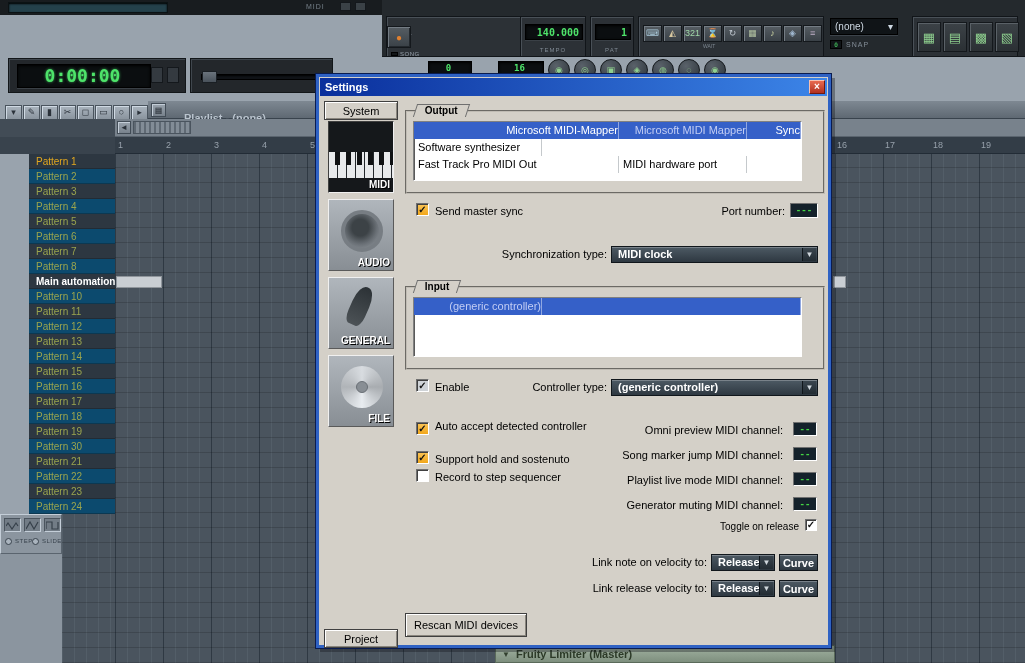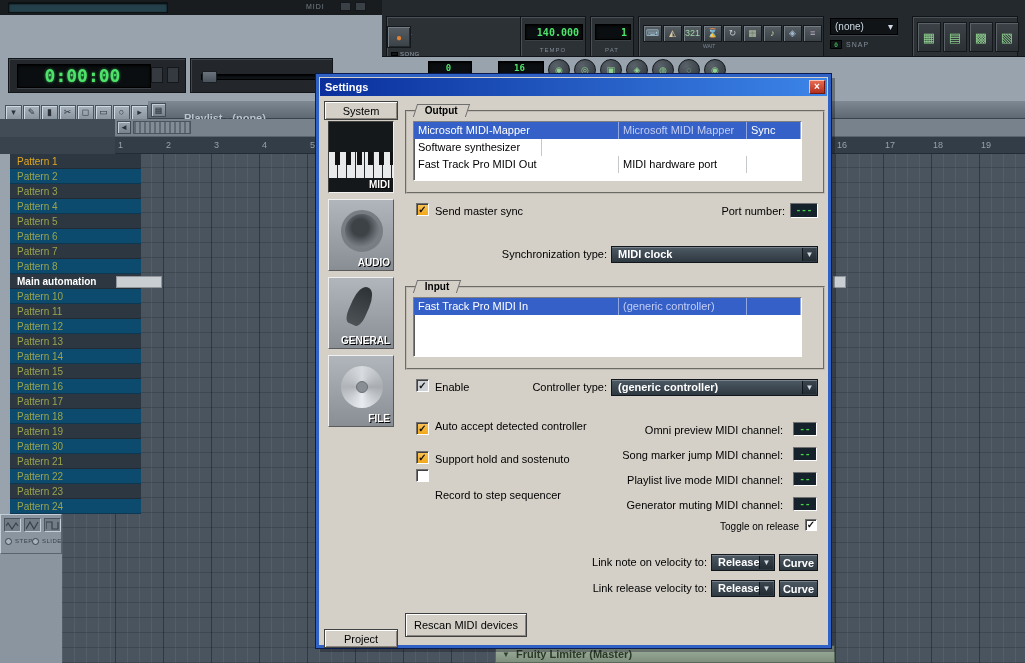--- a/index.html
+++ b/index.html
@@ -44,21 +44,21 @@
   .tnum{position:absolute;top:3px;font-size:9px;color:#97a1ab;}
   .pl-grid{left:115px;top:154px;width:910px;height:509px;background-color:var(--grid-bg);
     background-image:
       repeating-linear-gradient(0deg, rgba(0,0,0,.16) 0 1px, transparent 1px 15px),
       repeating-linear-gradient(90deg, #2f3943 0 1px, transparent 1px 48px),
       repeating-linear-gradient(90deg, #535e68 0 1px, transparent 1px 12px);}
   .pl-grid2{left:62px;top:514px;width:53px;height:149px;background-color:var(--grid-bg);
     background-image:
       repeating-linear-gradient(0deg, rgba(0,0,0,.16) 0 1px, transparent 1px 15px),
       repeating-linear-gradient(90deg, #535e68 0 1px, transparent 1px 12px);}
-  .pattern-col{left:10px;top:154px;width:131px;z-index:2;}
+  .pattern-col{left:0;top:154px;width:115px;z-index:2;padding-left:29px;}
   .prow{height:15px;line-height:15px;font-size:10px;padding-left:7px;color:var(--pat-text);background:#0c4a6e;border-bottom:1px solid rgba(15,22,28,.35);cursor:pointer;white-space:nowrap;overflow:hidden;}
   .prow:nth-child(odd){background:#2d3741;}
   .clip{background:#c9ced3;border:1px solid #8f959b;z-index:3;cursor:pointer;}
   .minipanel{left:0;top:514px;width:62px;height:40px;background:#8b959f;border:1px solid;border-color:#c4ced8 #5a646e #5a646e #c4ced8;z-index:4;}
   .wavebox{position:absolute;width:17px;height:14px;background:#727c86;border:1px solid;border-color:#4a545e #c4ced8 #c4ced8 #4a545e;display:flex;align-items:center;justify-content:center;cursor:pointer;}
   .radio{position:absolute;width:7px;height:7px;border:1px solid #39434d;border-radius:50%;background:#aab4be;cursor:pointer;}
   .radiolabel{position:absolute;font-size:6px;color:#39434d;letter-spacing:.5px;}
   .belowpanel{left:0;top:554px;width:62px;height:109px;background:#8b959f;}
   .pluginbar{left:495px;top:645px;width:340px;height:18px;background:linear-gradient(#a2b3a2,#7e8f7e);border:1px solid #5a6a5a;display:flex;align-items:center;z-index:5;}
   .pluginbar .arrow{font-size:8px;color:#32402f;margin:0 6px 0 6px;}
@@ -76,21 +76,21 @@
   .groupbox{position:absolute;border:2px groove #c0bcb4;}
   .glabel{position:absolute;top:-8px;left:8px;height:13px;line-height:12px;background:var(--dlg-bg);border:1px solid #6f6f6f;border-bottom:none;padding:0 9px;font-size:10px;font-weight:bold;transform:skewX(-18deg);}
   .glabel>span{display:inline-block;transform:skewX(18deg);}
   .listbox{position:absolute;left:6px;top:9px;width:389px;height:60px;background:#fff;border:1px solid;border-color:#808080 #fff #fff #808080;box-shadow:inset 1px 1px 0 #5a5a5a;overflow:hidden;}
   .lrow{display:flex;height:17px;line-height:16px;font-size:11px;color:#000;cursor:pointer;}
   .lrow span{display:block;border-right:1px solid rgba(90,100,110,.35);padding-left:4px;white-space:nowrap;overflow:hidden;}
   .lrow .c1{width:205px;}
   .lrow .c2{width:128px;}
   .lrow .c3{flex:1;border-right:none;}
   .lrow.sel{background:var(--sel-blue);color:#fff;}
-  .lrow.sel span{border-right:1px solid rgba(255,255,255,.45);}
+  .lrow.sel span{border-right:1px solid rgba(255,255,255,.45);text-align:right;}
   .lrow.sel .c2{color:#c2cdf4;}
   .dlabel{position:absolute;font-size:11px;color:#000;white-space:nowrap;}
   .r{text-align:right;}
   .cb{position:absolute;width:13px;height:13px;background:#fff;border:1px solid;border-color:#707070 #fff #fff #707070;box-shadow:inset 1px 1px 0 #404040;display:flex;align-items:center;justify-content:center;cursor:pointer;}
   .cb .ck{font-size:10px;font-weight:bold;color:#101010;line-height:10px;}
   .cb.yellow{background:linear-gradient(#fac55a,var(--cb-yellow));}
   .cb.gray{background:#cfd3d7;}
   .dval{position:absolute;background:#15222b;border:1px solid;border-color:#707070 #fff #fff #707070;color:#45d645;font-size:9px;font-weight:bold;font-family:"DejaVu Sans Mono",monospace;text-align:center;line-height:12px;cursor:pointer;}
   .dcombo{position:absolute;height:17px;background:linear-gradient(#4d5a64,#2e3841);border:1px solid #10161b;box-shadow:inset 0 1px 0 rgba(255,255,255,.25);color:#fff;font-size:11px;font-weight:bold;line-height:15px;padding-left:6px;cursor:pointer;white-space:nowrap;}
   .dcombo .arr{position:absolute;right:1px;top:1px;bottom:1px;width:14px;background:linear-gradient(#3a454e,#232c33);border-left:1px solid #10161b;color:#cfd6dc;font-size:8px;display:flex;align-items:center;justify-content:center;}
@@ -390,21 +390,20 @@
     <div class="dcombo" style="left:292px;top:169px;width:207px;">
       <span>MIDI clock</span>
       <span class="arr">▼</span>
     </div>
 
     <div class="groupbox" style="left:86px;top:209px;width:420px;height:84px;">
       <span class="glabel"><span>Input</span></span>
       <div class="listbox">
 
       <div class="lrow sel">
-            <span class="c1">Fast Track Pro MIDI In</span>
             <span class="c2">(generic controller)</span>
             <span class="c3"></span>
           </div>
         </div>
     </div>
 
     <span class="cb gray" style="left:97px;top:302px;">
         <span class="ck">✓</span>
       </span>
     <span class="dlabel" style="left:116px;top:304px;">Enable</span>
@@ -416,21 +415,21 @@
 
     <span class="cb yellow" style="left:97px;top:345px;">
         <span class="ck">✓</span>
       </span>
     <span class="dlabel" style="left:116px;top:343px;">Auto accept detected controller</span>
     <span class="cb yellow" style="left:97px;top:374px;">
         <span class="ck">✓</span>
       </span>
     <span class="dlabel" style="left:116px;top:376px;">Support hold and sostenuto</span>
     <span class="cb" style="left:97px;top:392px;"></span>
-    <span class="dlabel" style="left:116px;top:394px;margin-top:18px;">Record to step sequencer</span>
+    <span class="dlabel" style="left:116px;top:394px;">Record to step sequencer</span>
 
     <span class="dlabel r" style="left:250px;top:347px;width:214px;">Omni preview MIDI channel:</span>
     <span class="dval" style="left:474px;top:345px;width:24px;height:14px;">--</span>
     <span class="dlabel r" style="left:250px;top:372px;width:214px;">Song marker jump MIDI channel:</span>
     <span class="dval" style="left:474px;top:370px;width:24px;height:14px;">--</span>
     <span class="dlabel r" style="left:250px;top:397px;width:214px;">Playlist live mode MIDI channel:</span>
     <span class="dval" style="left:474px;top:395px;width:24px;height:14px;">--</span>
     <span class="dlabel r" style="left:250px;top:422px;width:214px;">Generator muting MIDI channel:</span>
     <span class="dval" style="left:474px;top:420px;width:24px;height:14px;">--</span>
     <span class="dlabel r" style="left:280px;top:444px;width:200px;font-size:10px;">Toggle on release</span>

